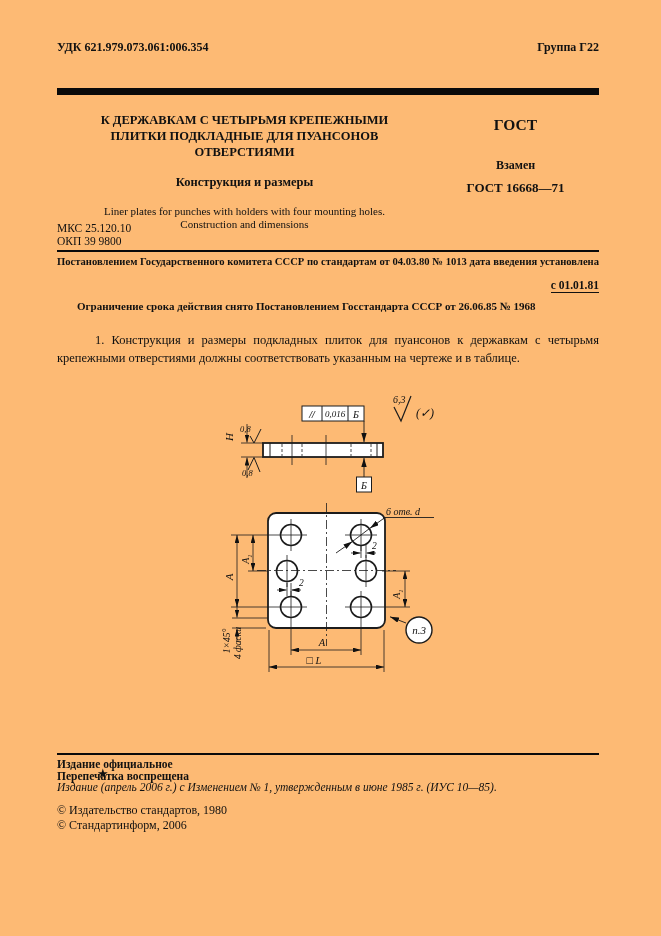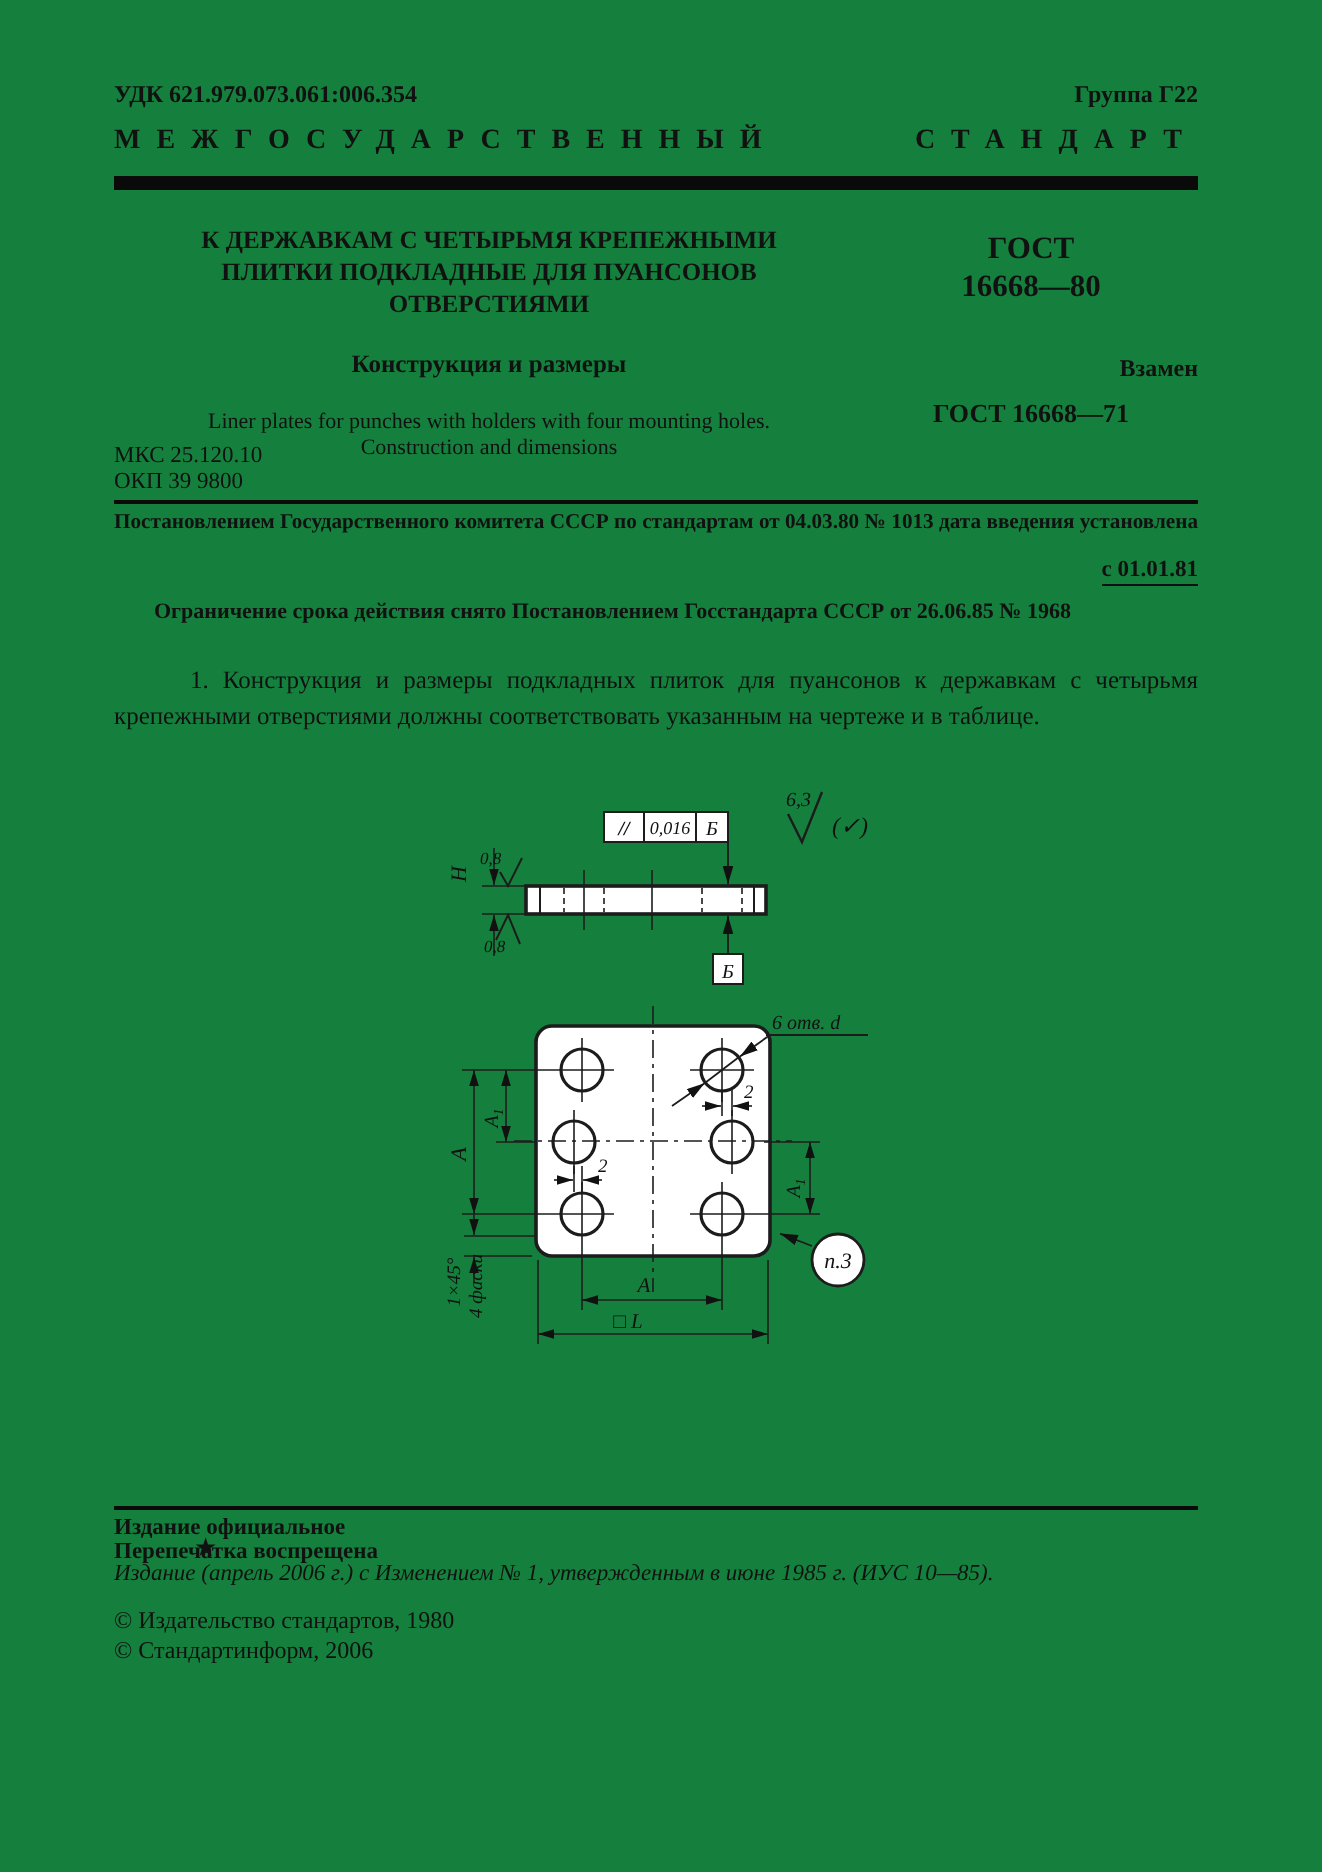--- a/index.html
+++ b/index.html
@@ -1,39 +1,39 @@
 <!DOCTYPE html>
 <html><head>
 <meta charset="utf-8">
 <style>
   html,body{margin:0;padding:0;}
   body{background:#e8e8e8;}
   .page{
     position:relative;
     width:661px;height:936px;
-    background:#15803d;
+    background:#fdba74;
     font-family:"Liberation Serif","DejaVu Serif",serif;
     color:#111;
     overflow:hidden;
   }
   .content{position:absolute;left:57px;top:0;width:542px;height:936px;}
 
   .udk-row{position:absolute;top:40px;left:0;width:100%;display:flex;justify-content:space-between;font-weight:bold;font-size:12px;}
   .std-row{position:absolute;top:63px;left:0;width:100%;display:flex;justify-content:space-between;font-weight:bold;font-size:14px;}
   .std-row span{letter-spacing:8px;white-space:nowrap;}
   .bar-thick{position:absolute;top:88px;left:0;width:100%;height:7px;background:#0a0a0a;}
 
   .title-grid{position:absolute;top:112px;left:0;width:100%;display:flex;}
   .title-left{width:375px;text-align:center;}
   .title-ru{font-weight:bold;font-size:12.5px;line-height:16px;}
   .title-sub{font-weight:bold;font-size:12.5px;margin-top:15px;}
   .title-en{font-size:11px;line-height:13px;margin-top:15px;}
   .title-right{flex:1;text-align:center;padding-top:3px;}
   .gost-big{font-weight:bold;font-size:15.5px;line-height:19px;}
-  .vzamen{font-weight:bold;font-size:12px;margin-top:24px;text-align:right;}
+  .vzamen{font-weight:bold;font-size:12px;margin-top:24px;}
   .vzamen-num{font-weight:bold;font-size:13px;margin-top:7px;}
 
   .codes{position:absolute;top:222px;left:0;font-size:11.5px;line-height:12.5px;}
   .rule{position:absolute;left:0;width:100%;height:2px;background:#0a0a0a;}
   .rule1{top:250px;}
   .rule2{top:753px;}
 
   .decree1{position:absolute;top:256px;left:0;width:100%;font-weight:bold;font-size:10.6px;text-align:justify;text-align-last:justify;}
   .eff-date{position:absolute;top:279px;left:0;width:100%;text-align:right;font-weight:bold;font-size:11.5px;}
   .eff-date span{border-bottom:1.5px solid #111;padding-bottom:1px;}
@@ -53,44 +53,39 @@
 <body>
 
 <div class="page">
   <div class="content">
 
     <div class="udk-row">
       <span>УДК 621.979.073.061:006.354</span>
       <span>Группа Г22</span>
     </div>
 
-    <div class="std-row">
-      <span>МЕЖГОСУДАРСТВЕННЫЙ</span>
-      <span>СТАНДАРТ</span>
-    </div>
 
     <div class="bar-thick"></div>
 
     <div class="title-grid">
       <div class="title-left">
         <div class="title-ru">
           <div>К ДЕРЖАВКАМ С ЧЕТЫРЬМЯ КРЕПЕЖНЫМИ</div>
           <div>ПЛИТКИ ПОДКЛАДНЫЕ ДЛЯ ПУАНСОНОВ</div>
           <div>ОТВЕРСТИЯМИ</div>
         </div>
         <div class="title-sub">Конструкция и размеры</div>
         <div class="title-en">
           <div>Liner plates for punches with holders with four mounting holes.</div>
           <div>Construction and dimensions</div>
         </div>
       </div>
       <div class="title-right">
         <div class="gost-big">
           <div>ГОСТ</div>
-          <div>16668—80</div>
         </div>
         <div class="vzamen">Взамен</div>
         <div class="vzamen-num">ГОСТ 16668—71</div>
       </div>
     </div>
 
     <div class="codes">
       <div>МКС 25.120.10</div>
       <div>ОКП 39 9800</div>
     </div>

